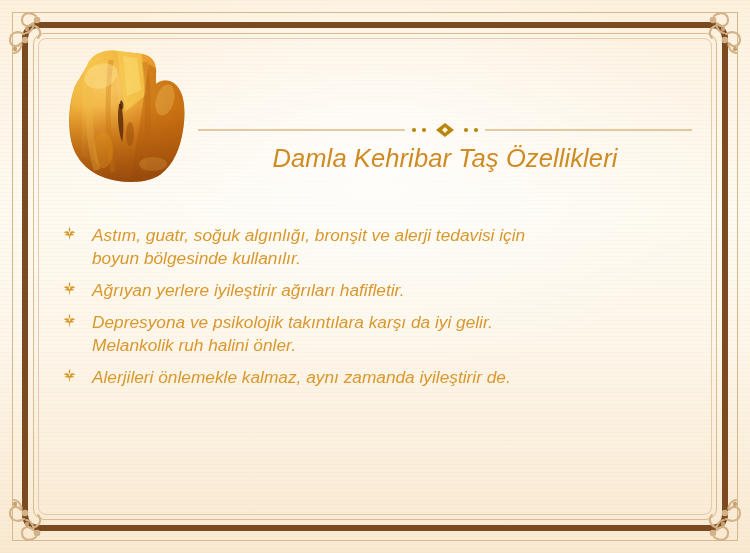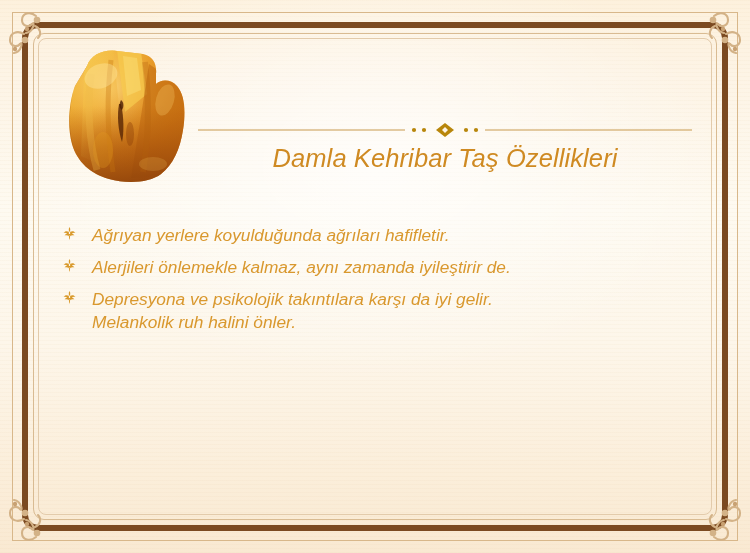--- a/index.html
+++ b/index.html
@@ -333,46 +333,61 @@
         <svg width="15" height="15" viewBox="0 0 24 24" xmlns="http://www.w3.org/2000/svg">
           <g fill="#d99a2c">
             <path d="M12 1.5 C10.4 4.4 10.4 7.2 12 9.6 C13.6 7.2 13.6 4.4 12 1.5 Z"></path>
             <path d="M11 9.2 C7.6 7.4 4.2 8.2 2.6 11 C4.6 10.4 6.6 10.8 8.2 12.4 C6.4 12.6 5 13.6 4.3 15.2 C6.6 14.4 9.2 14.8 11 16.4 Z"></path>
             <path d="M13 9.2 C16.4 7.4 19.8 8.2 21.4 11 C19.4 10.4 17.4 10.8 15.8 12.4 C17.6 12.6 19 13.6 19.7 15.2 C17.4 14.4 14.8 14.8 13 16.4 Z"></path>
             <rect x="8.4" y="12.6" width="7.2" height="1.9" rx="0.9"></rect>
             <path d="M12 12.8 C10.9 15.6 10.9 19 12 22.4 C13.1 19 13.1 15.6 12 12.8 Z"></path>
           </g>
         </svg>
       </span>
-      <span class="item-text">Ağrıyan yerlere koyulduğunda ağrıları hafifletir.</span>
+      <span class="item-text">Astım, guatr, soğuk algınlığı, bronşit ve alerji tedavisi için
+boyun bölgesinde kullanılır.</span>
     </li>
     <li class="list-item">
       <span class="bullet-icon">
         <svg width="15" height="15" viewBox="0 0 24 24" xmlns="http://www.w3.org/2000/svg">
           <g fill="#d99a2c">
             <path d="M12 1.5 C10.4 4.4 10.4 7.2 12 9.6 C13.6 7.2 13.6 4.4 12 1.5 Z"></path>
             <path d="M11 9.2 C7.6 7.4 4.2 8.2 2.6 11 C4.6 10.4 6.6 10.8 8.2 12.4 C6.4 12.6 5 13.6 4.3 15.2 C6.6 14.4 9.2 14.8 11 16.4 Z"></path>
             <path d="M13 9.2 C16.4 7.4 19.8 8.2 21.4 11 C19.4 10.4 17.4 10.8 15.8 12.4 C17.6 12.6 19 13.6 19.7 15.2 C17.4 14.4 14.8 14.8 13 16.4 Z"></path>
             <rect x="8.4" y="12.6" width="7.2" height="1.9" rx="0.9"></rect>
             <path d="M12 12.8 C10.9 15.6 10.9 19 12 22.4 C13.1 19 13.1 15.6 12 12.8 Z"></path>
           </g>
         </svg>
       </span>
-      <span class="item-text">Alerjileri önlemekle kalmaz, aynı zamanda iyileştirir de.</span>
+      <span class="item-text">Ağrıyan yerlere iyileştirir ağrıları hafifletir.</span>
     </li>
     <li class="list-item">
       <span class="bullet-icon">
         <svg width="15" height="15" viewBox="0 0 24 24" xmlns="http://www.w3.org/2000/svg">
           <g fill="#d99a2c">
             <path d="M12 1.5 C10.4 4.4 10.4 7.2 12 9.6 C13.6 7.2 13.6 4.4 12 1.5 Z"></path>
             <path d="M11 9.2 C7.6 7.4 4.2 8.2 2.6 11 C4.6 10.4 6.6 10.8 8.2 12.4 C6.4 12.6 5 13.6 4.3 15.2 C6.6 14.4 9.2 14.8 11 16.4 Z"></path>
             <path d="M13 9.2 C16.4 7.4 19.8 8.2 21.4 11 C19.4 10.4 17.4 10.8 15.8 12.4 C17.6 12.6 19 13.6 19.7 15.2 C17.4 14.4 14.8 14.8 13 16.4 Z"></path>
             <rect x="8.4" y="12.6" width="7.2" height="1.9" rx="0.9"></rect>
             <path d="M12 12.8 C10.9 15.6 10.9 19 12 22.4 C13.1 19 13.1 15.6 12 12.8 Z"></path>
           </g>
         </svg>
       </span>
       <span class="item-text">Depresyona ve psikolojik takıntılara karşı da iyi gelir.
 Melankolik ruh halini önler.</span>
     </li>
+    <li class="list-item">
+      <span class="bullet-icon">
+        <svg width="15" height="15" viewBox="0 0 24 24" xmlns="http://www.w3.org/2000/svg">
+          <g fill="#d99a2c">
+            <path d="M12 1.5 C10.4 4.4 10.4 7.2 12 9.6 C13.6 7.2 13.6 4.4 12 1.5 Z"></path>
+            <path d="M11 9.2 C7.6 7.4 4.2 8.2 2.6 11 C4.6 10.4 6.6 10.8 8.2 12.4 C6.4 12.6 5 13.6 4.3 15.2 C6.6 14.4 9.2 14.8 11 16.4 Z"></path>
+            <path d="M13 9.2 C16.4 7.4 19.8 8.2 21.4 11 C19.4 10.4 17.4 10.8 15.8 12.4 C17.6 12.6 19 13.6 19.7 15.2 C17.4 14.4 14.8 14.8 13 16.4 Z"></path>
+            <rect x="8.4" y="12.6" width="7.2" height="1.9" rx="0.9"></rect>
+            <path d="M12 12.8 C10.9 15.6 10.9 19 12 22.4 C13.1 19 13.1 15.6 12 12.8 Z"></path>
+          </g>
+        </svg>
+      </span>
+      <span class="item-text">Alerjileri önlemekle kalmaz, aynı zamanda iyileştirir de.</span>
+    </li>
   </ul>
 
 </div>
 
 </body></html>

